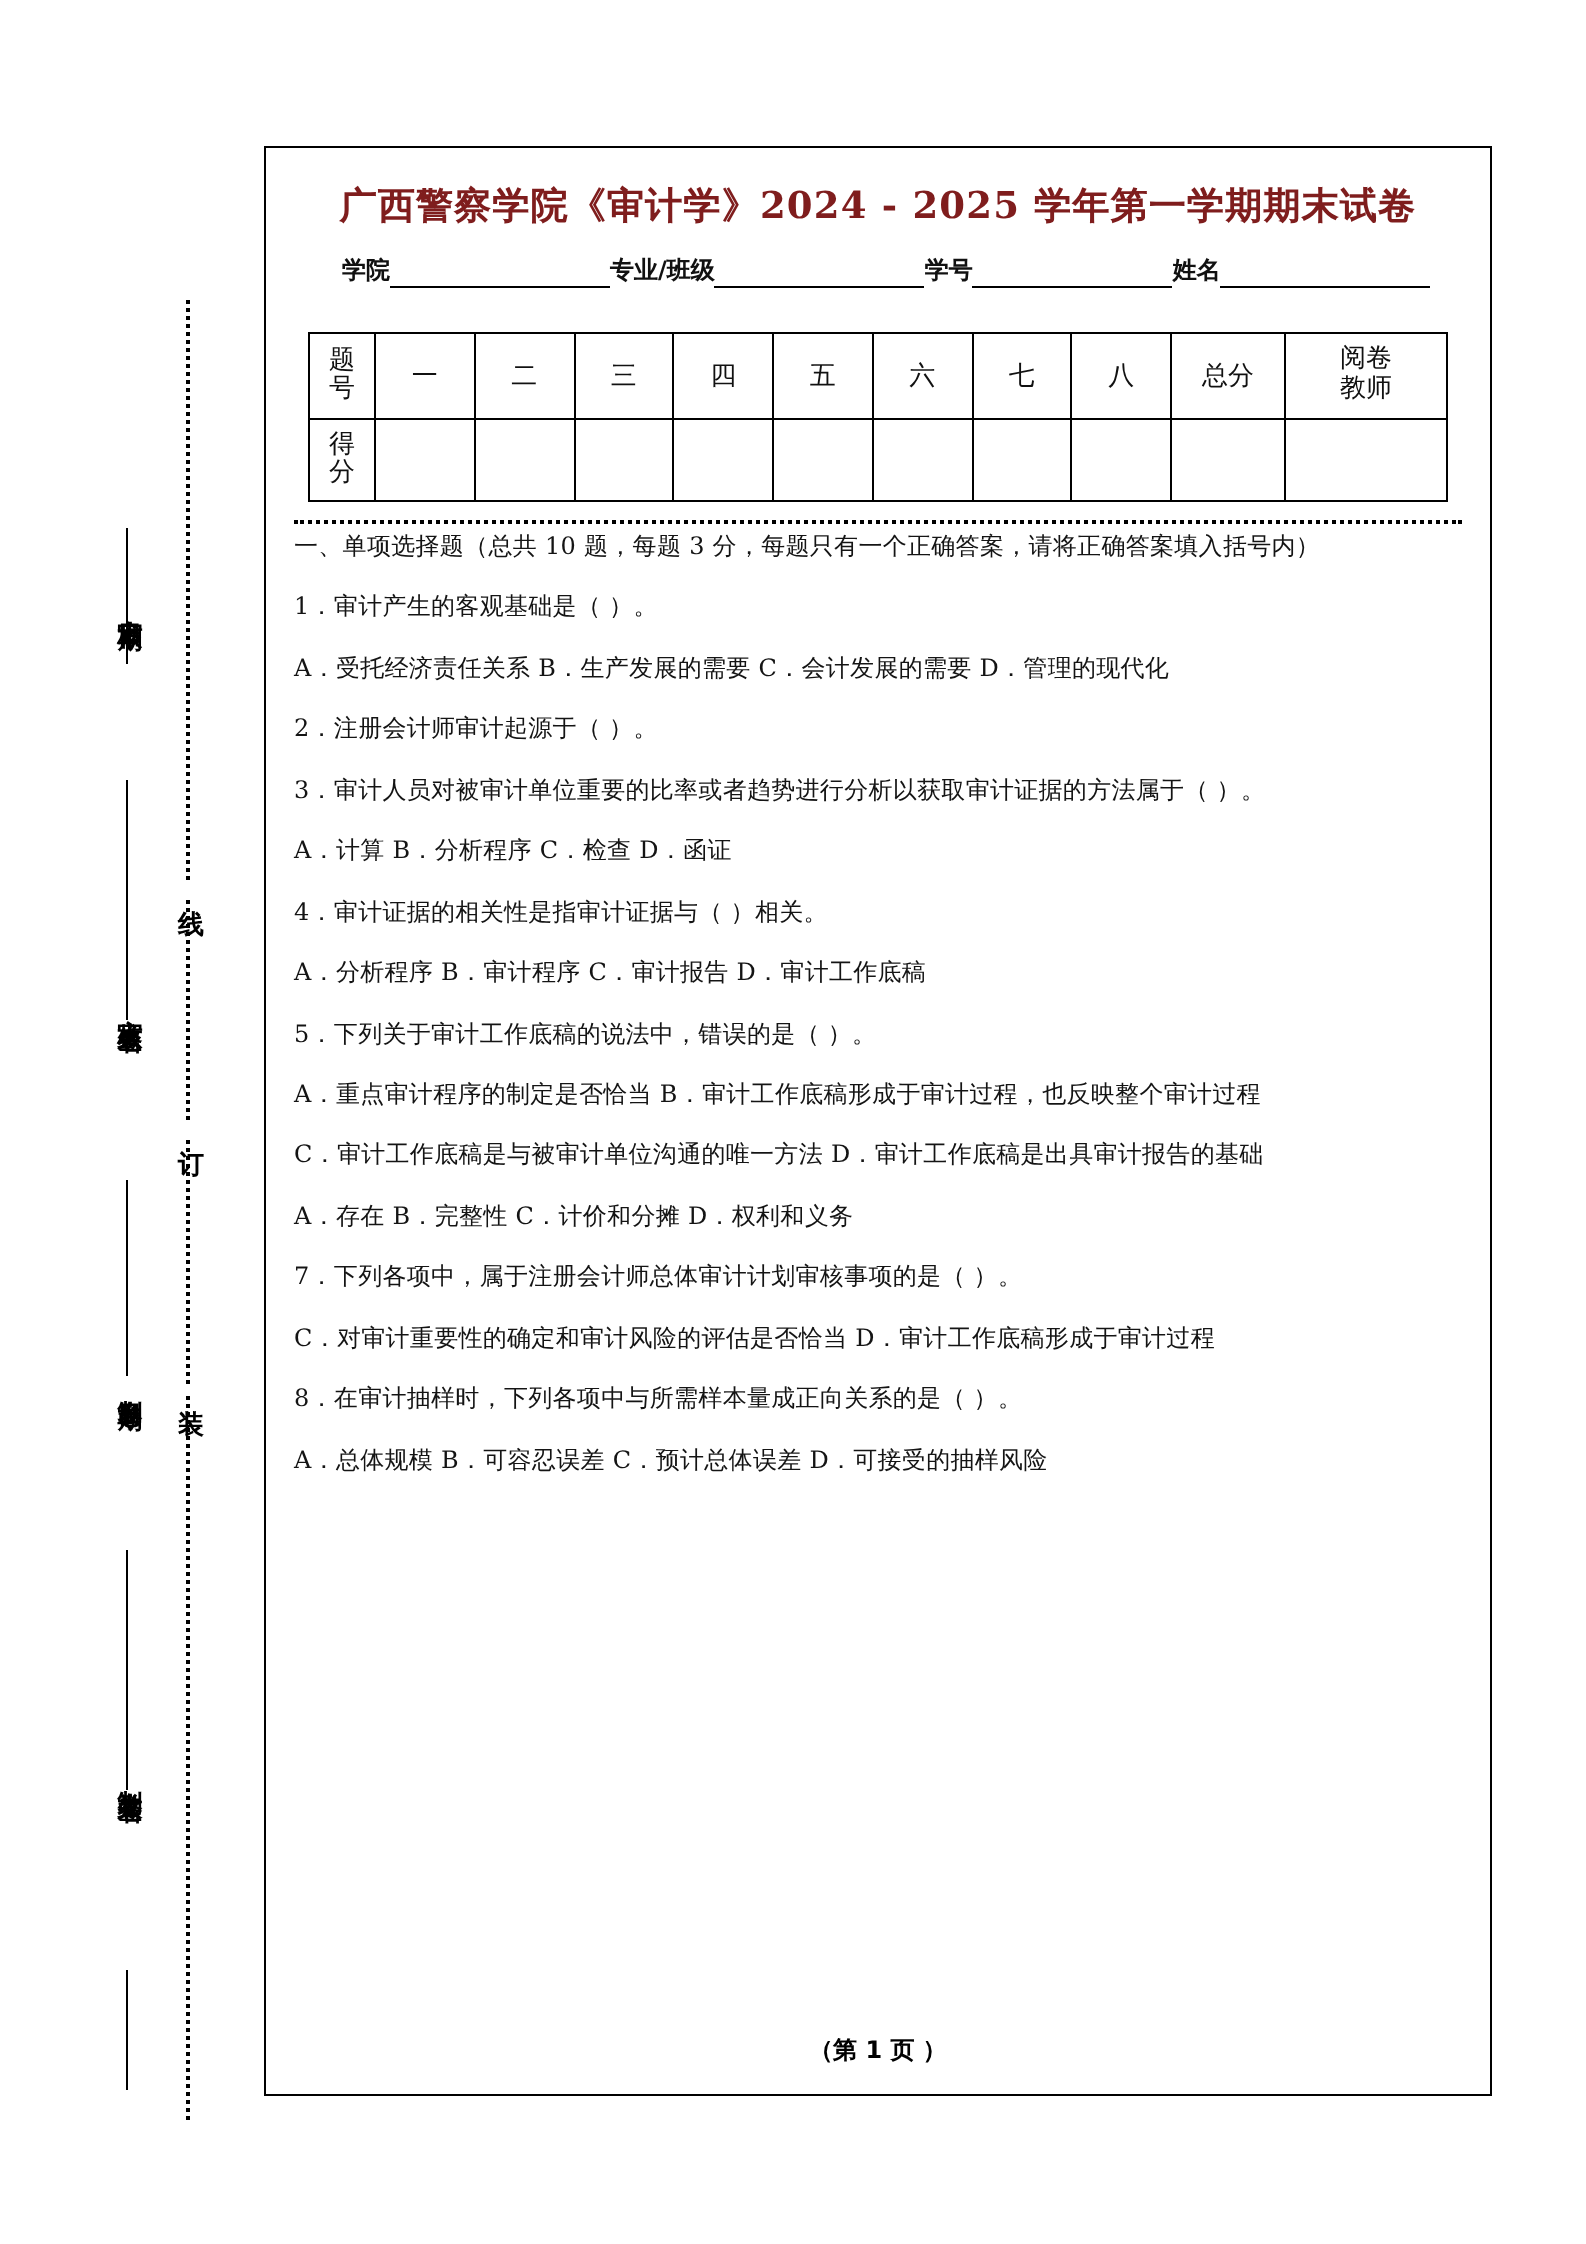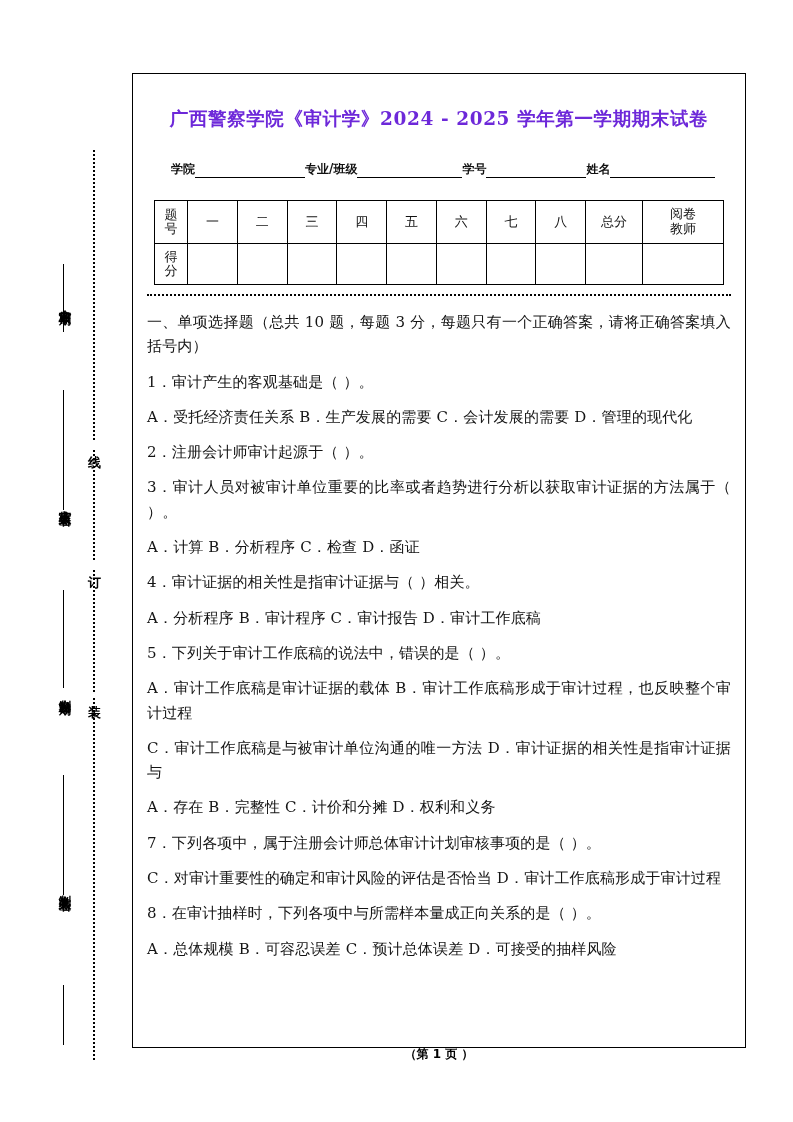--- a/index.html
+++ b/index.html
@@ -69,28 +69,28 @@
     box-sizing: border-box;
     padding: 0 14px;
   }
 
   #exam-title {
     text-align: center;
     font-family: "DejaVu Serif", "Liberation Serif", serif;
     font-weight: bold;
     font-size: 18.5px;
     letter-spacing: 0.6px;
-    margin-top: 32px;
-    color: #6d28d9;
+    margin-top: 16px;
+    color: #7f1d1d;
   }
 
   #id-line {
     display: flex;
     align-items: flex-end;
-    margin-top: 30px;
+    margin-top: 12px;
     padding: 0 16px 0 24px;
     font-size: 12px;
     font-weight: bold;
     font-family: "DejaVu Serif", "Liberation Serif", serif;
     color: #111;
   }
   .id-field { display: flex; align-items: flex-end; }
   .id-label { white-space: nowrap; font-size: 12px; }
   .id-rule {
     border-bottom: 1.2px solid #000;
@@ -129,39 +129,39 @@
 
   
   #sep-dots {
     margin: 9px 0 0 0;
     height: 0;
     border-top: 2.6px dotted #000;
   }
 
   
   #qbody {
-    margin-top: 14px;
-    font-family: "DejaVu Serif", "Liberation Serif", serif;
-    font-size: 15px;
+    margin-top: 2px;
+    font-family: "DejaVu Serif", "Liberation Serif", serif;
+    font-size: 12px;
     line-height: 1.62;
     color: #141414;
     letter-spacing: 0.15px;
   }
   #qbody p {
     margin: 0 0 11px 0;
     text-align: justify;
   }
   p.section-head { margin-bottom: 13px; }
   p.stem { }
   p.opts { }
 
   #page-footer {
     position: absolute;
     left: 132px;
-    top: 1046px;
+    top: 1017px;
     width: 614px;
     text-align: center;
     font-family: "DejaVu Sans", "Liberation Sans", sans-serif;
     font-size: 12px;
     font-weight: bold;
     color: #000;
   }
 </style>
 </head>
 <body>
@@ -258,22 +258,22 @@
     <p class="section-head">一、单项选择题（总共 10 题，每题 3 分，每题只有一个正确答案，请将正确答案填入括号内）</p>
     <div id="items-container">
         <p class="stem">1．审计产生的客观基础是（  ）。</p>
         <p class="opts">A．受托经济责任关系  B．生产发展的需要  C．会计发展的需要  D．管理的现代化</p>
         <p class="stem">2．注册会计师审计起源于（  ）。</p>
         <p class="stem">3．审计人员对被审计单位重要的比率或者趋势进行分析以获取审计证据的方法属于（  ）。</p>
         <p class="opts">A．计算  B．分析程序  C．检查  D．函证</p>
         <p class="stem">4．审计证据的相关性是指审计证据与（  ）相关。</p>
         <p class="opts">A．分析程序  B．审计程序  C．审计报告  D．审计工作底稿</p>
         <p class="stem">5．下列关于审计工作底稿的说法中，错误的是（  ）。</p>
-        <p class="opts">A．审计工作底稿是审计证据的载体  B．审计工作底稿形成于审计过程，也反映整个审计过程</p>
-        <p class="opts">C．审计工作底稿是与被审计单位沟通的唯一方法  D．审计证据的相关性是指审计证据与</p>
+        <p class="opts">A．重点审计程序的制定是否恰当  B．审计工作底稿形成于审计过程，也反映整个审计过程</p>
+        <p class="opts">C．审计工作底稿是与被审计单位沟通的唯一方法  D．审计工作底稿是出具审计报告的基础</p>
         <p class="opts">A．存在  B．完整性  C．计价和分摊  D．权利和义务</p>
         <p class="stem">7．下列各项中，属于注册会计师总体审计计划审核事项的是（  ）。</p>
         <p class="opts">C．对审计重要性的确定和审计风险的评估是否恰当  D．审计工作底稿形成于审计过程</p>
         <p class="stem">8．在审计抽样时，下列各项中与所需样本量成正向关系的是（  ）。</p>
         <p class="opts">A．总体规模  B．可容忍误差  C．预计总体误差  D．可接受的抽样风险</p>
       </div>
   </div>
 
 </div>
 

